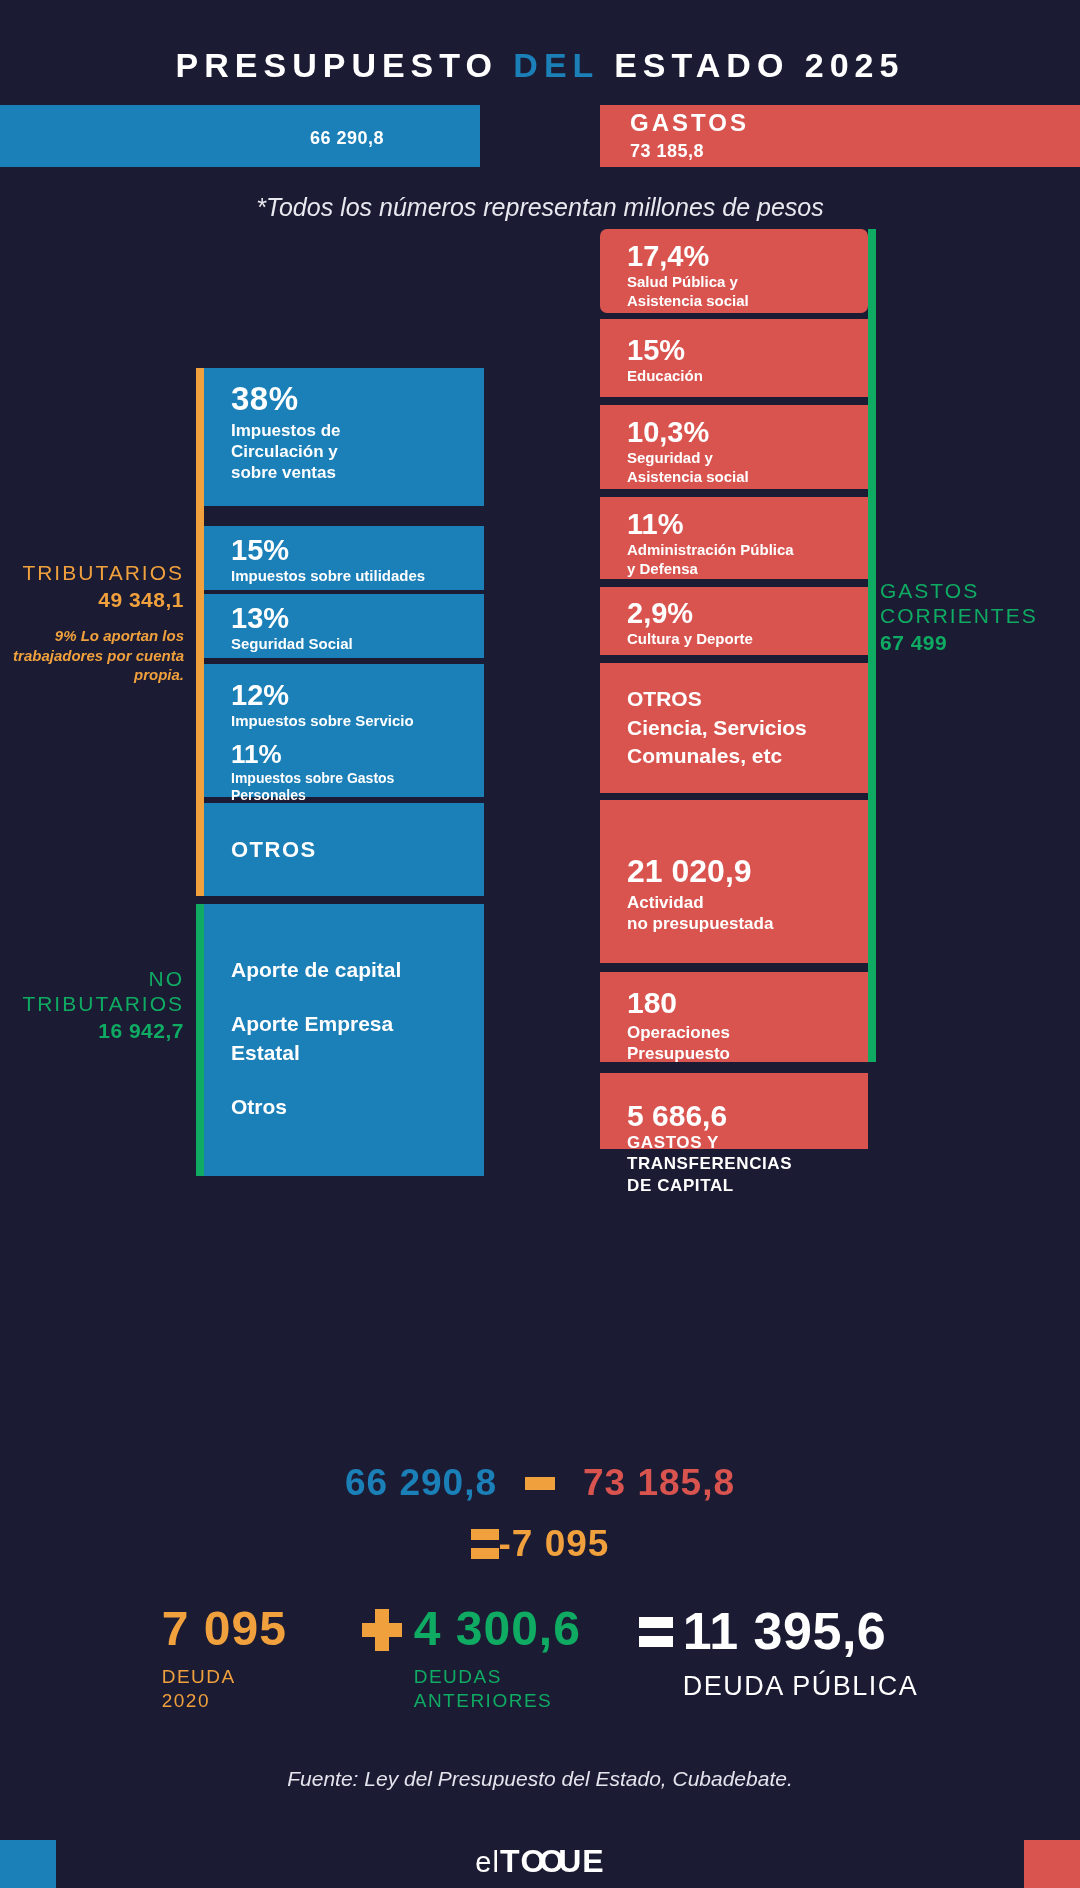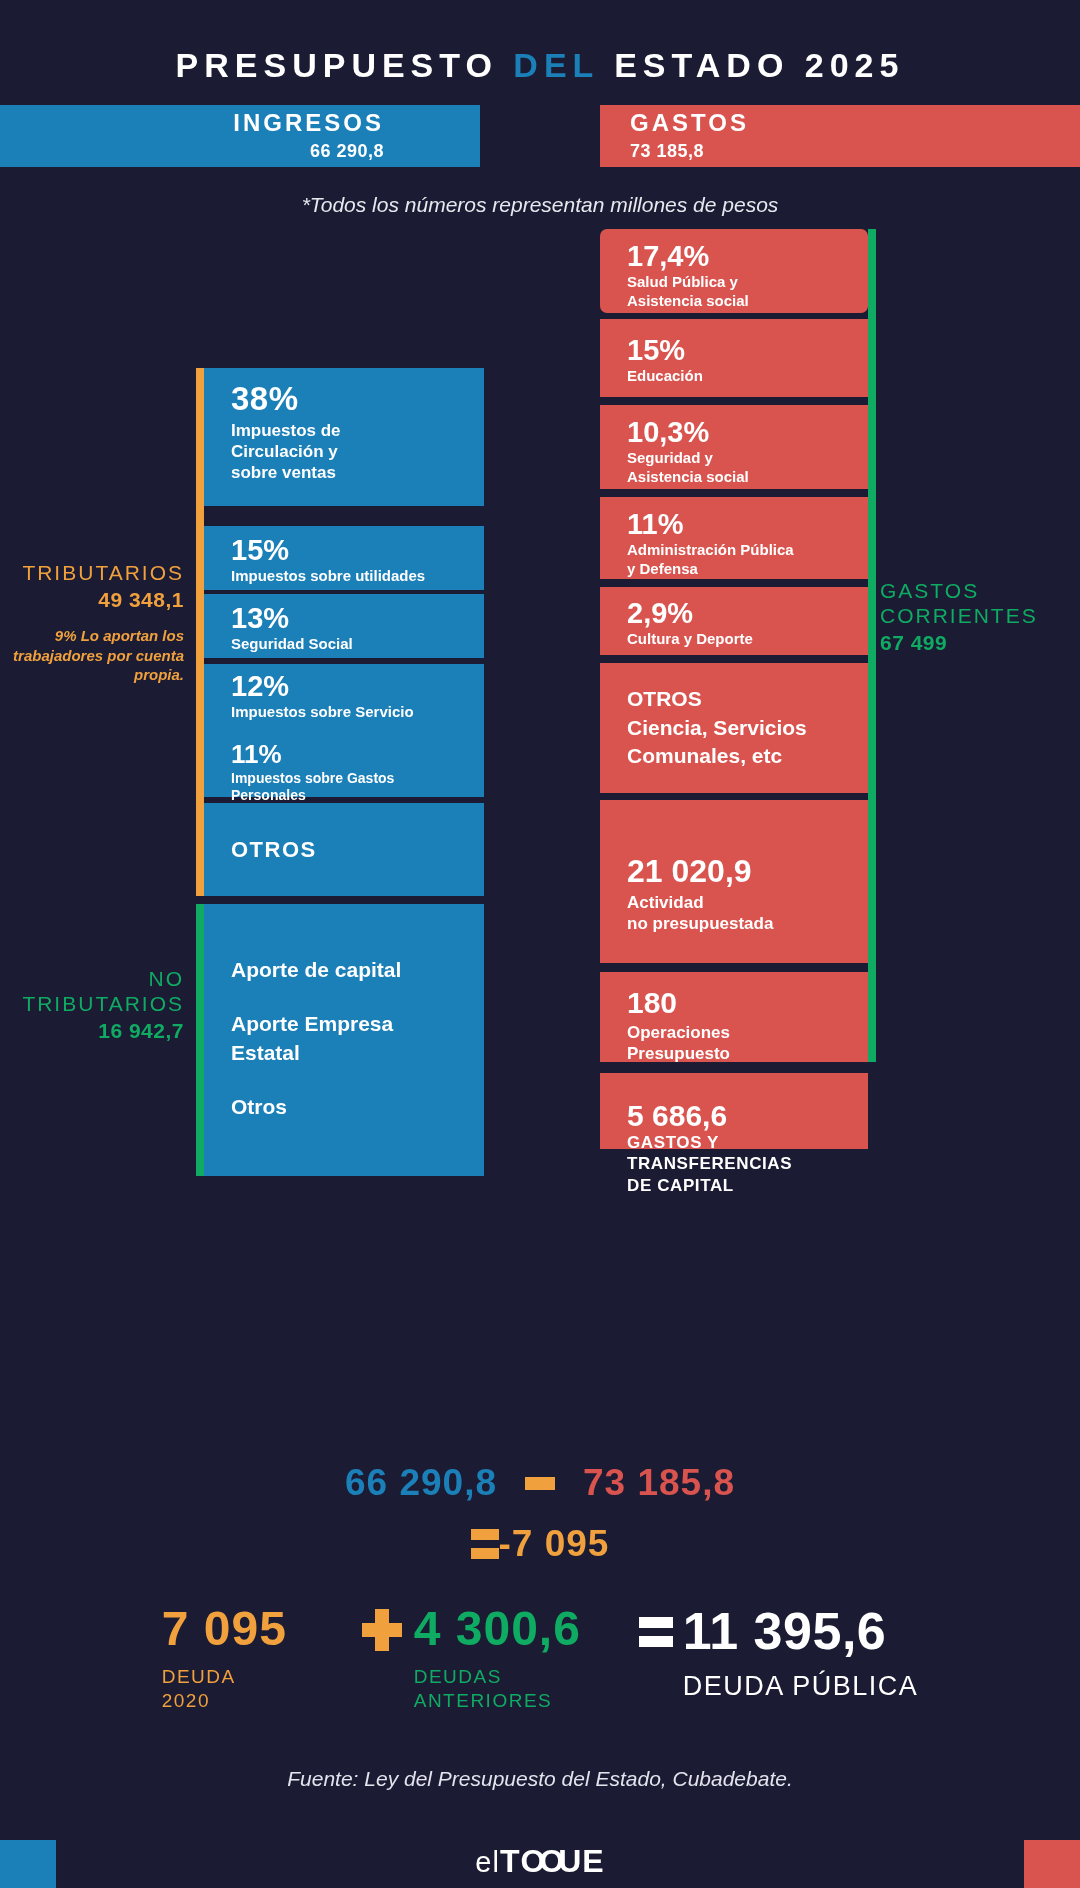--- a/index.html
+++ b/index.html
@@ -32,21 +32,21 @@
     position: absolute; left: 600px; top: 105px; width: 480px; height: 62px;
     background: #d9544f; padding-left: 0px; text-align: left;
     display: flex; flex-direction: column; justify-content: center;
   }
   .banner-title { font-size: 24px; font-weight: 700; letter-spacing: 3px; color: #ffffff; line-height: 1.1; }
   .banner-value { font-size: 18px; font-weight: 700; color: #ffffff; margin-top: 4px; letter-spacing: 0.5px; }
   .banner-gastos .banner-title, .banner-gastos .banner-value { margin-left: 0; }
 
   .note {
     position: absolute; top: 193px; left: 0; width: 1080px; text-align: center;
-    font-size: 21px; font-style: italic; color: #e8e8ef; font-weight: 300;
+    font-size: 25px; font-style: italic; color: #e8e8ef; font-weight: 300;
   }
 
   .bar {
     background: #1b7fb8; color: #ffffff;
     padding: 14px 0 14px 27px;
     position: absolute; width: 280px;
   }
   .bar-r {
     background: #d9544f; color: #ffffff;
     padding: 12px 0 12px 27px;
@@ -127,21 +127,20 @@
   .logo .rings { letter-spacing: -6px; }
 </style>
 </head>
 <body>
 
 <div class="page">
 
   <div class="title"><span>PRESUPUESTO </span><span class="accent">DEL</span><span> ESTADO 2025</span></div>
 
   <div class="banner-ingresos">
-    <div class="banner-title">INGRESOS</div>
     <div class="banner-value">66 290,8</div>
   </div>
   <div class="banner-gastos">
     <div class="banner-title" style="margin-left:30px">GASTOS</div>
     <div class="banner-value" style="margin-left:30px">73 185,8</div>
   </div>
 
   <div class="note">*Todos los números representan millones de pesos</div>
 
   <div class="bracket br-orange" style="left:196px; top:368px; height:528px;"></div>
@@ -158,21 +157,21 @@
   <div class="bar" style="left:204px; top:526px; height:64px; padding-top:9px;">
     <div class="pct-sm">15%</div>
     <div class="desc-sm" style="white-space:pre-line">Impuestos sobre utilidades</div>
   </div>
 
   <div class="bar" style="left:204px; top:594px; height:64px; padding-top:9px;">
     <div class="pct-sm">13%</div>
     <div class="desc-sm" style="white-space:pre-line">Seguridad Social</div>
   </div>
 
-  <div class="bar" style="left:204px; top:664px; height:80px; padding-top:7px;">
+  <div class="bar" style="left:204px; top:664px; height:80px; padding-top:16px;">
     <div class="pct-sm">12%</div>
     <div class="desc-sm" style="white-space:pre-line">Impuestos sobre Servicio</div>
   </div>
 
   <div class="bar" style="left:204px; top:733px; height:64px; padding-top:8px;">
     <div class="pct-sm" style="font-size:26px">11%</div>
     <div class="desc-sm" style="white-space:pre-line; font-size:14px">Impuestos sobre Gastos
 Personales</div>
   </div>
 

